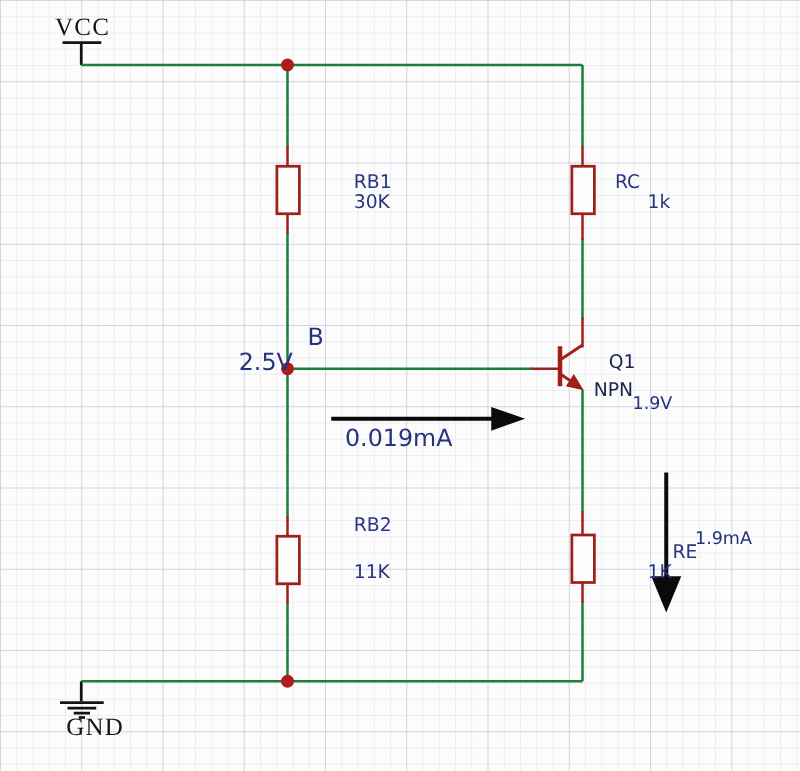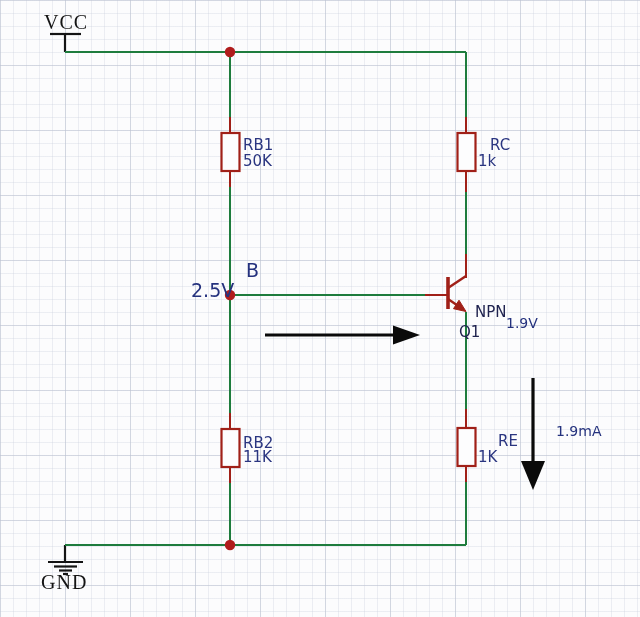--- a/index.html
+++ b/index.html
@@ -15,21 +15,21 @@
       linear-gradient(to bottom, rgba(205,210,222,0.35) 1px, transparent 1px);
     background-size:65px 65px,65px 65px,13px 13px,13px 13px;
     font-family:"DejaVu Sans","Liberation Sans",sans-serif;
   }
   #schematic-svg{position:absolute;left:0;top:0;}
   .label{position:absolute;white-space:nowrap;line-height:1.08;}
   .lbl-power{
     font-family:"Liberation Serif","DejaVu Serif",serif;
     font-size:20px;color:#141414;letter-spacing:1px;
   }
-  .lbl-ref{font-size:15px;color:#2a3580;}
+  .lbl-ref{font-size:15px;color:#2a3580;margin-left:40px;}
   .lbl-ref-dark{font-size:15px;color:#20234f;}
   .lbl-anno{font-size:19px;color:#25327e;}
   .lbl-anno-lg{font-size:14px;color:#25327e;}
 </style>
 </head>
 <body>
 
 <div id="canvas">
 
   <svg id="schematic-svg" width="640" height="617" viewBox="0 0 640 617">
@@ -97,34 +97,35 @@
       <line x1="265" y1="335" x2="396" y2="335" stroke="#0a0a0a" stroke-width="3.2"></line>
       <polygon points="420,335 393,325.5 393,344.5" fill="#0a0a0a"></polygon>
     </g>
     <g>
       <line x1="533" y1="378" x2="533" y2="463" stroke="#0a0a0a" stroke-width="3.2"></line>
       <polygon points="533,490 521,461 545,461" fill="#0a0a0a"></polygon>
     </g>
   </svg>
 
   <div class="label lbl-power" style="left:44px;top:12px;">VCC</div>
-  <div class="label lbl-power" style="left:41px;top:572px;text-align:center;">GND</div>
+  <div class="label lbl-power" style="left:53px;top:572px;text-align:center;">GND</div>
 
   <div class="label lbl-ref" style="left:243px;top:137px;">RB1</div>
-  <div class="label lbl-ref" style="left:243px;top:153px;">50K</div>
+  <div class="label lbl-ref" style="left:243px;top:153px;">30K</div>
 
-  <div class="label lbl-ref" style="left:490px;top:137px;">RC</div>
+  <div class="label lbl-ref" style="left:452px;top:137px;">RC</div>
   <div class="label lbl-ref" style="left:478px;top:153px;">1k</div>
 
-  <div class="label lbl-ref" style="left:243px;top:435px;">RB2</div>
+  <div class="label lbl-ref" style="left:243px;top:412px;">RB2</div>
   <div class="label lbl-ref" style="left:243px;top:449px;">11K</div>
 
   <div class="label lbl-ref" style="left:498px;top:433px;">RE</div>
   <div class="label lbl-ref" style="left:478px;top:449px;">1K</div>
 
-  <div class="label lbl-ref-dark" style="left:459px;top:281px;margin-top:43px;">Q1</div>
+  <div class="label lbl-ref-dark" style="left:487px;top:281px;">Q1</div>
   <div class="label lbl-ref-dark" style="left:475px;top:304px;">NPN</div>
 
   <div class="label lbl-anno" style="left:246px;top:260px;">B</div>
   <div class="label lbl-anno" style="left:166px;top:280px;margin-left:25px;">2.5V</div>
+  <div class="label lbl-anno" style="left:276px;top:341px;">0.019mA</div>
   <div class="label lbl-anno-lg" style="left:506px;top:316px;">1.9V</div>
   <div class="label lbl-anno-lg" style="left:556px;top:424px;">1.9mA</div>
 </div>
 
 </body></html>

